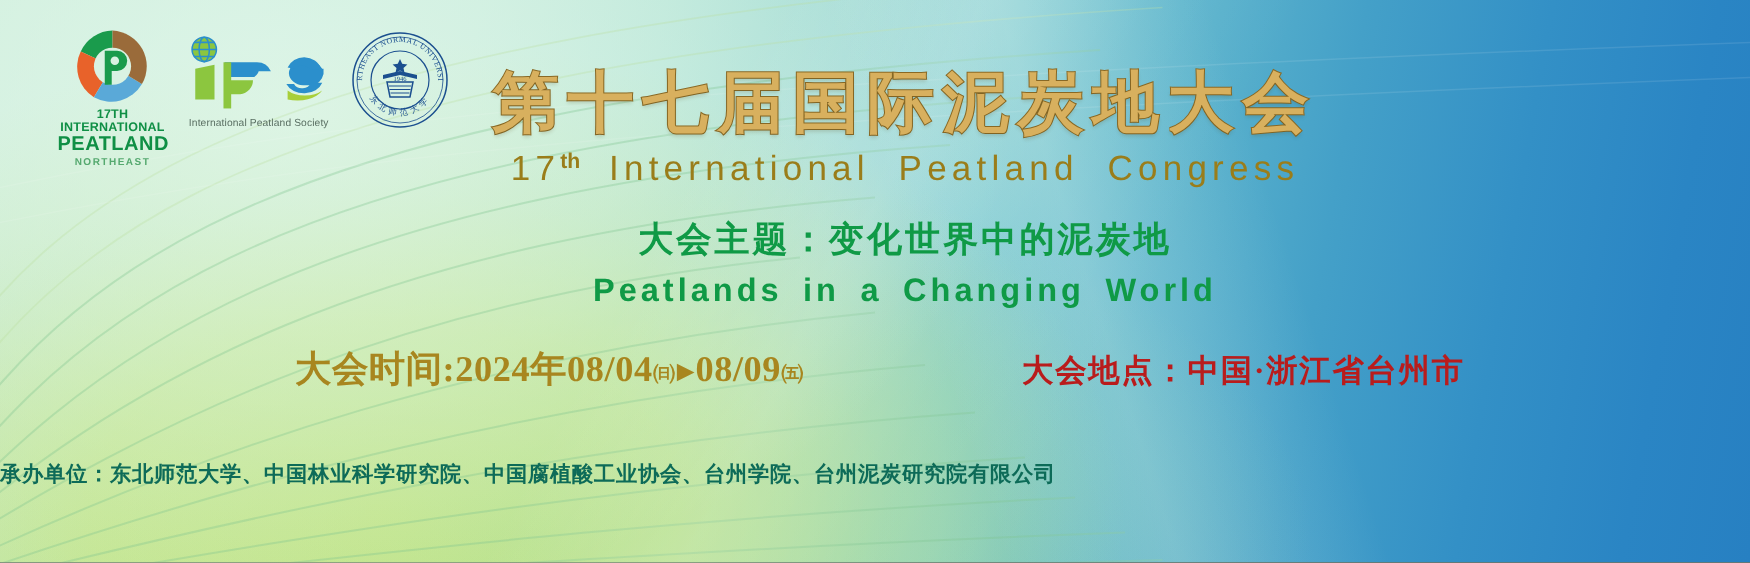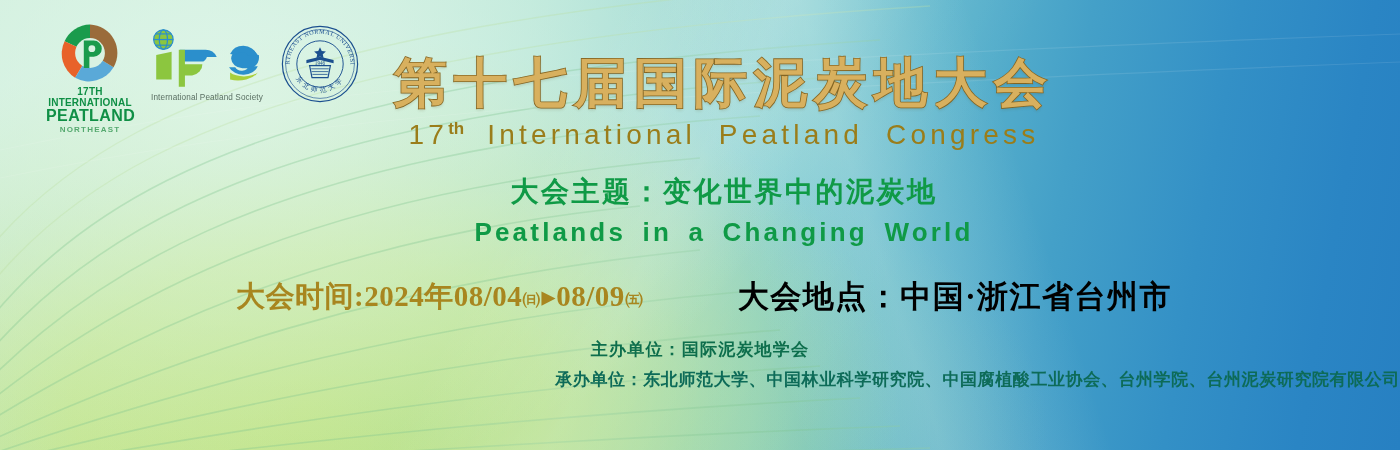--- a/index.html
+++ b/index.html
@@ -160,37 +160,37 @@
     font-size:29px; font-weight:bold;
     color:#a8861f;
     letter-spacing:.5px;
     white-space:nowrap;
   }
   .info-date .circ{ font-size:18px; vertical-align:1px; }
   .info-date .arrow{ font-size:17px; vertical-align:3px; padding:0 1px; }
   .info-spacer{ flex:1; }
   .info-place{
     font-family:"Liberation Serif", serif;
-    font-size:31px; font-weight:bold;
-    color:#000000;
+    font-size:25px; font-weight:bold;
+    color:#b91c1c;
     letter-spacing:1.5px;
     white-space:nowrap;
     margin-right:28px;
   }
 
   .org-host{
     position:absolute; left:0; right:0; top:338px;
     text-align:center;
     font-family:"Liberation Serif", serif;
     font-size:17px; font-weight:bold;
     color:#0d6e4c; letter-spacing:1.2px;
   }
   .org-co{
     position:absolute; left:0; right:0; top:368px;
-    text-align:right;
+    text-align:left;
     font-family:"Liberation Serif", serif;
     font-size:17px; font-weight:bold;
     color:#0d6b58; letter-spacing:.6px;
   }
 </style>
 </head>
 <body>
 
 <div class="banner">
 
@@ -316,17 +316,16 @@
     </div>
 
     <div class="info-row">
       <div class="info-date"><span>大会时间:</span><span>2024年</span><span>08/04</span><span class="circ">㈰</span><span class="arrow">▶</span><span>08/09</span><span class="circ">㈤</span></div>
 
       <div class="info-spacer"></div>
 
       <div class="info-place"><span>大会地点：</span><span>中国·浙江省台州市</span></div>
     </div>
 
-    <div class="org-host">主办单位：国际泥炭地学会</div>
     <div class="org-co">承办单位：东北师范大学、中国林业科学研究院、中国腐植酸工业协会、台州学院、台州泥炭研究院有限公司</div>
 
   </div>
 </div>
 
 </body></html>

